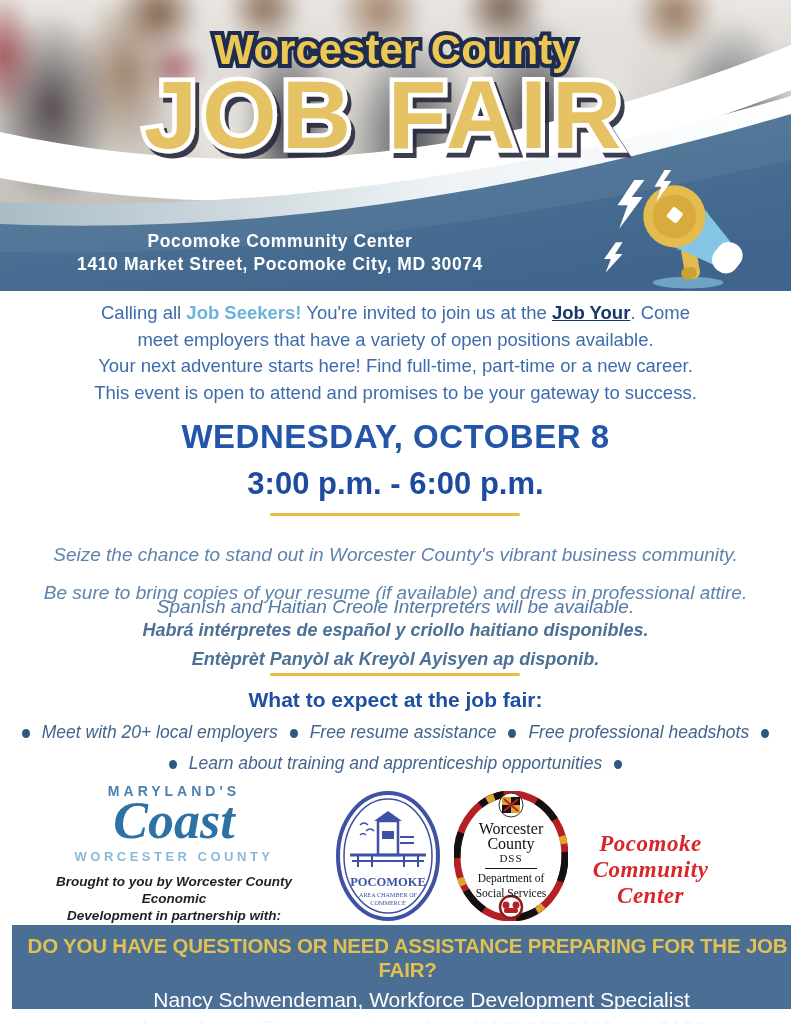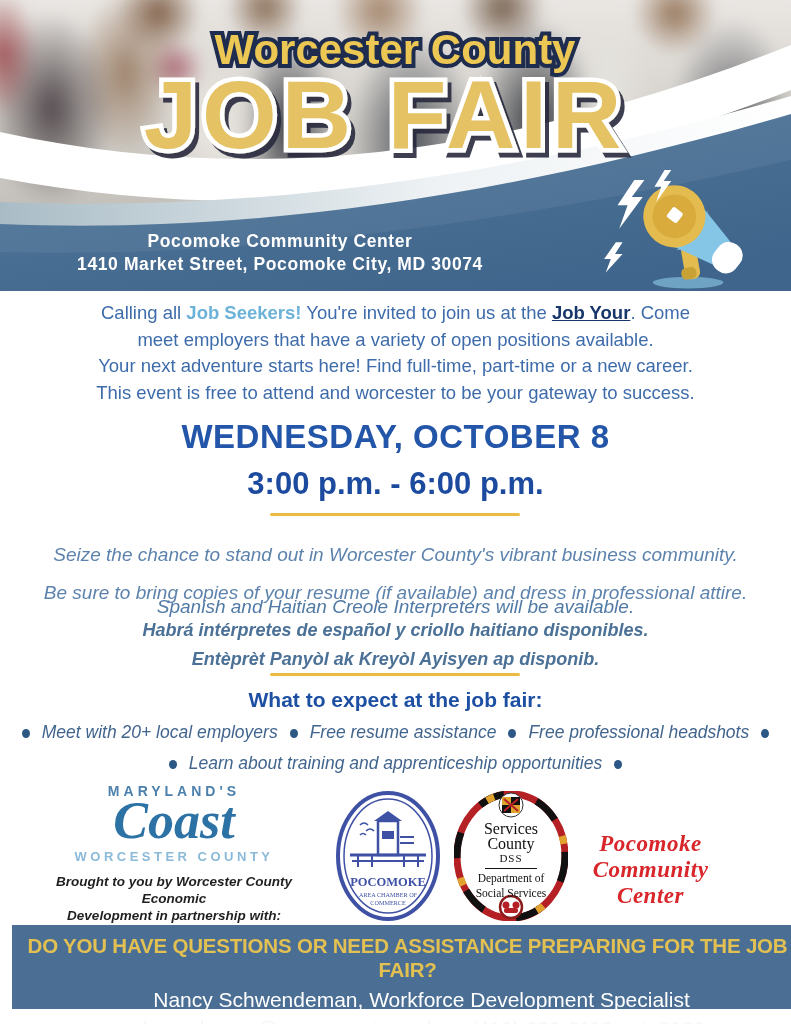--- a/index.html
+++ b/index.html
@@ -139,21 +139,21 @@
     </svg>
   </header>
 
   <div class="blk intro" style="top:299px">
     <span>Calling all </span><span class="hl">Job Seekers!</span><span> You're invited to join us  at the </span><span class="lk">Job Your</span><span>. Come</span><br>
     <span>meet employers that have a variety of open positions available.</span>
   </div>
 
   <div class="blk intro" style="top:352px">
     <span>Your next adventure starts here! Find full-time, part-time or a new career.</span><br>
-    <span>This event is free to attend and worcester to be your gateway to success.</span>
+    <span>This event is open to attend and promises to be your gateway to success.</span>
   </div>
 
   <div class="blk date" style="top:418px">WEDNESDAY, OCTOBER 8</div>
   <div class="blk time" style="top:466px">3:00 p.m. - 6:00 p.m.</div>
   <div class="divider" style="top:513px"></div>
 
   <div class="blk seize" style="top:536px">
     <span>Seize the chance to stand out in Worcester County's vibrant business community.</span><br>
     <span>Be sure to bring copies of your resume (if available) and dress in professional attire.</span>
   </div>
@@ -223,21 +223,21 @@
           <path d="M50,8 L64,20 M64,8 L50,20" stroke="#b52025" stroke-width="2"></path>
         </g>
         <g>
           <circle cx="57" cy="116" r="11" fill="#ffffff" stroke="#8a1c1c" stroke-width="2.5"></circle>
           <circle cx="52" cy="114" r="3.5" fill="#b52025"></circle>
           <circle cx="62" cy="114" r="3.5" fill="#b52025"></circle>
           <rect x="50" y="117" width="14" height="5" rx="2" fill="#b52025"></rect>
         </g>
       </svg>
       <div class="dss-text">
-        <div class="dss-l1">Services</div>
+        <div class="dss-l1">Worcester</div>
         <div class="dss-l1">County</div>
         <div class="dss-l3">DSS</div>
         <div class="dss-rule"></div>
         <div class="dss-l4">Department of</div>
         <div class="dss-l4">Social Services</div>
       </div>
     </div>
 
     <div class="pcc">Pocomoke Community Center</div>
   </div>

